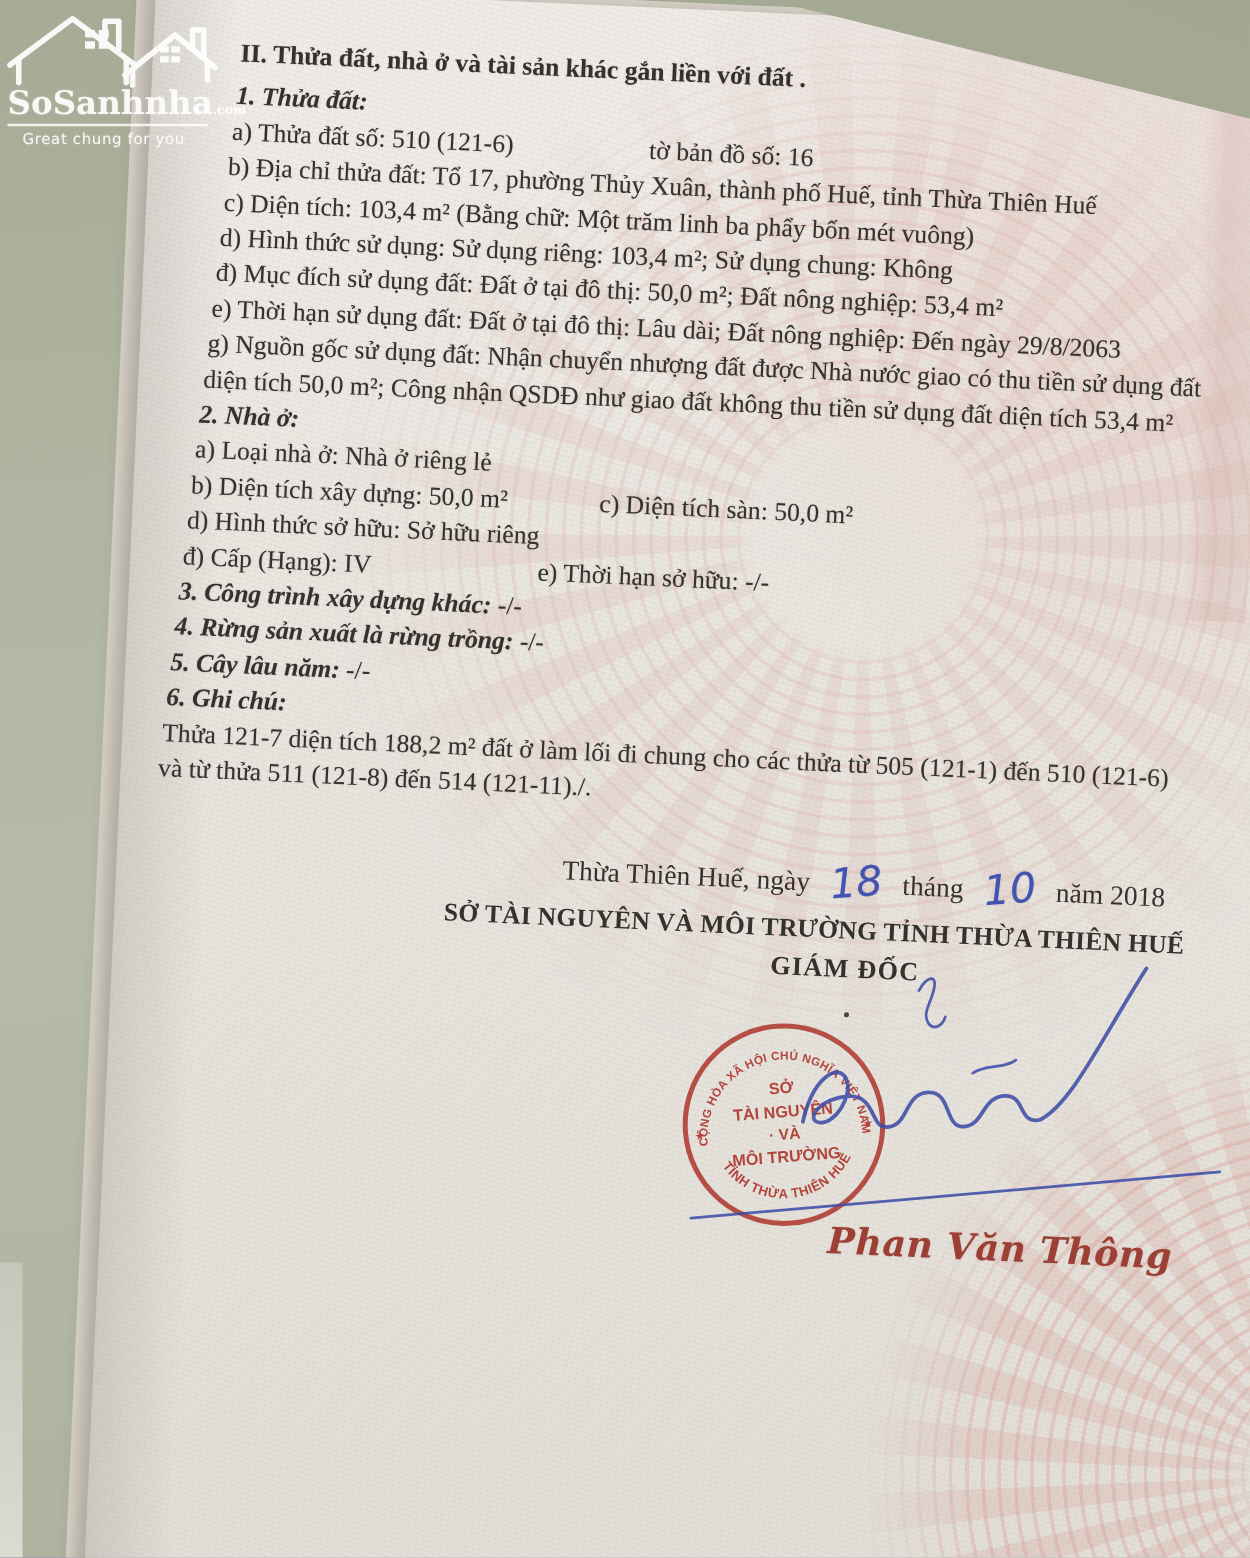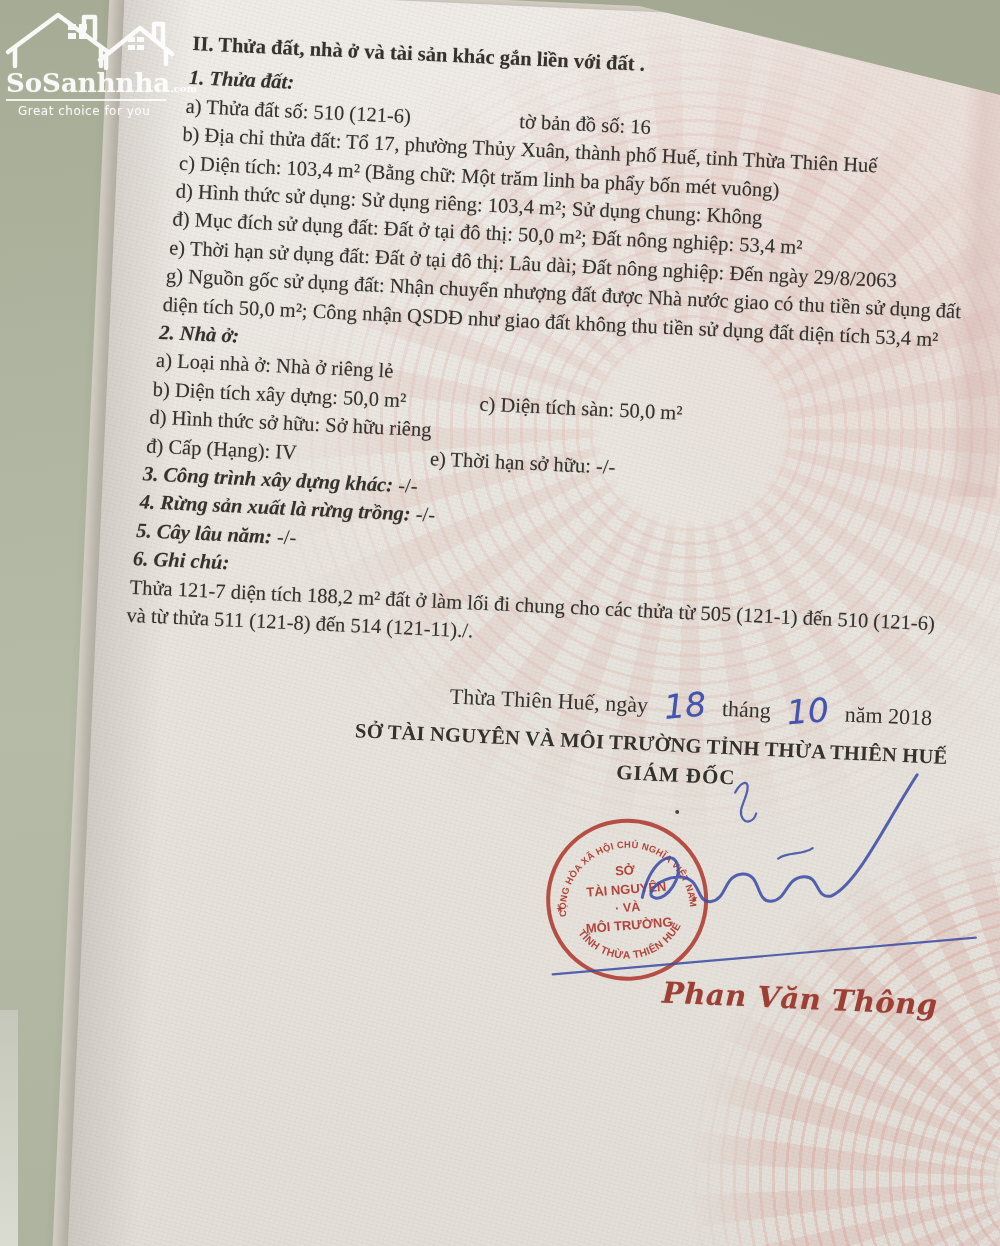--- a/index.html
+++ b/index.html
@@ -189,15 +189,15 @@
         <rect x="64" y="27" width="8" height="6"></rect>
           <rect x="75" y="27" width="8" height="6"></rect>
         <rect x="124" y="31" width="7" height="5"></rect>
           <rect x="133" y="31" width="7" height="5"></rect>
         <rect x="124" y="39" width="7" height="5"></rect>
           <rect x="133" y="39" width="7" height="5"></rect>
       </g>
     </svg>
     <div class="wm-brand"><span>SoSanhnha</span><span class="suffix">.com</span></div>
     <div class="wm-line"></div>
-    <div class="wm-tagline">Great choice for you</div>
+    <div class="wm-tagline">Great chung for you</div>
   </div>
 </div>
 
 </body></html>

